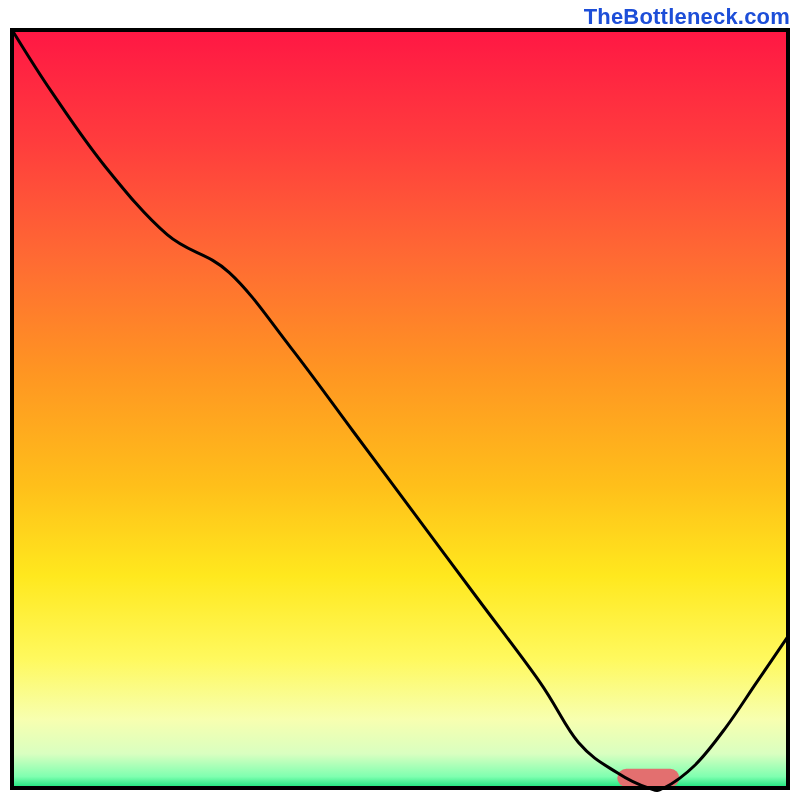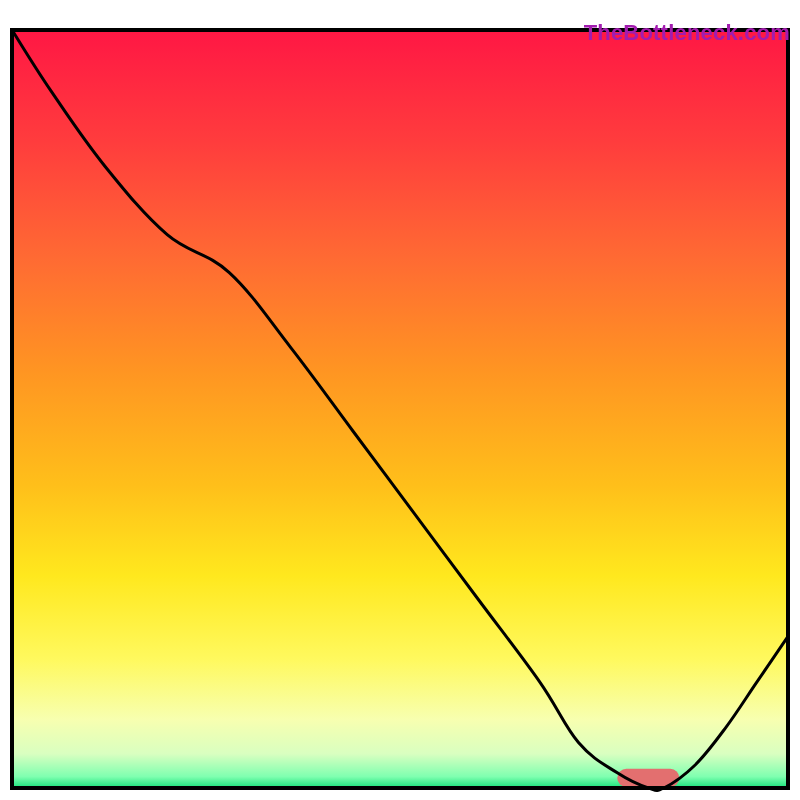--- a/index.html
+++ b/index.html
@@ -10,25 +10,25 @@
     background: #ffffff;
     font-family: Arial, Helvetica, sans-serif;
   }
   .container {
     position: relative;
     width: 800px;
     height: 800px;
   }
   .watermark {
     position: absolute;
-    top: 20px;
+    top: 4px;
     right: 10px;
     font-size: 22px;
     font-weight: bold;
-    color: #a21caf;
+    color: #1d4ed8;
     letter-spacing: 0.2px;
   }
   svg {
     display: block;
   }
 </style>
 </head>
 <body>
 
 <div class="container">

